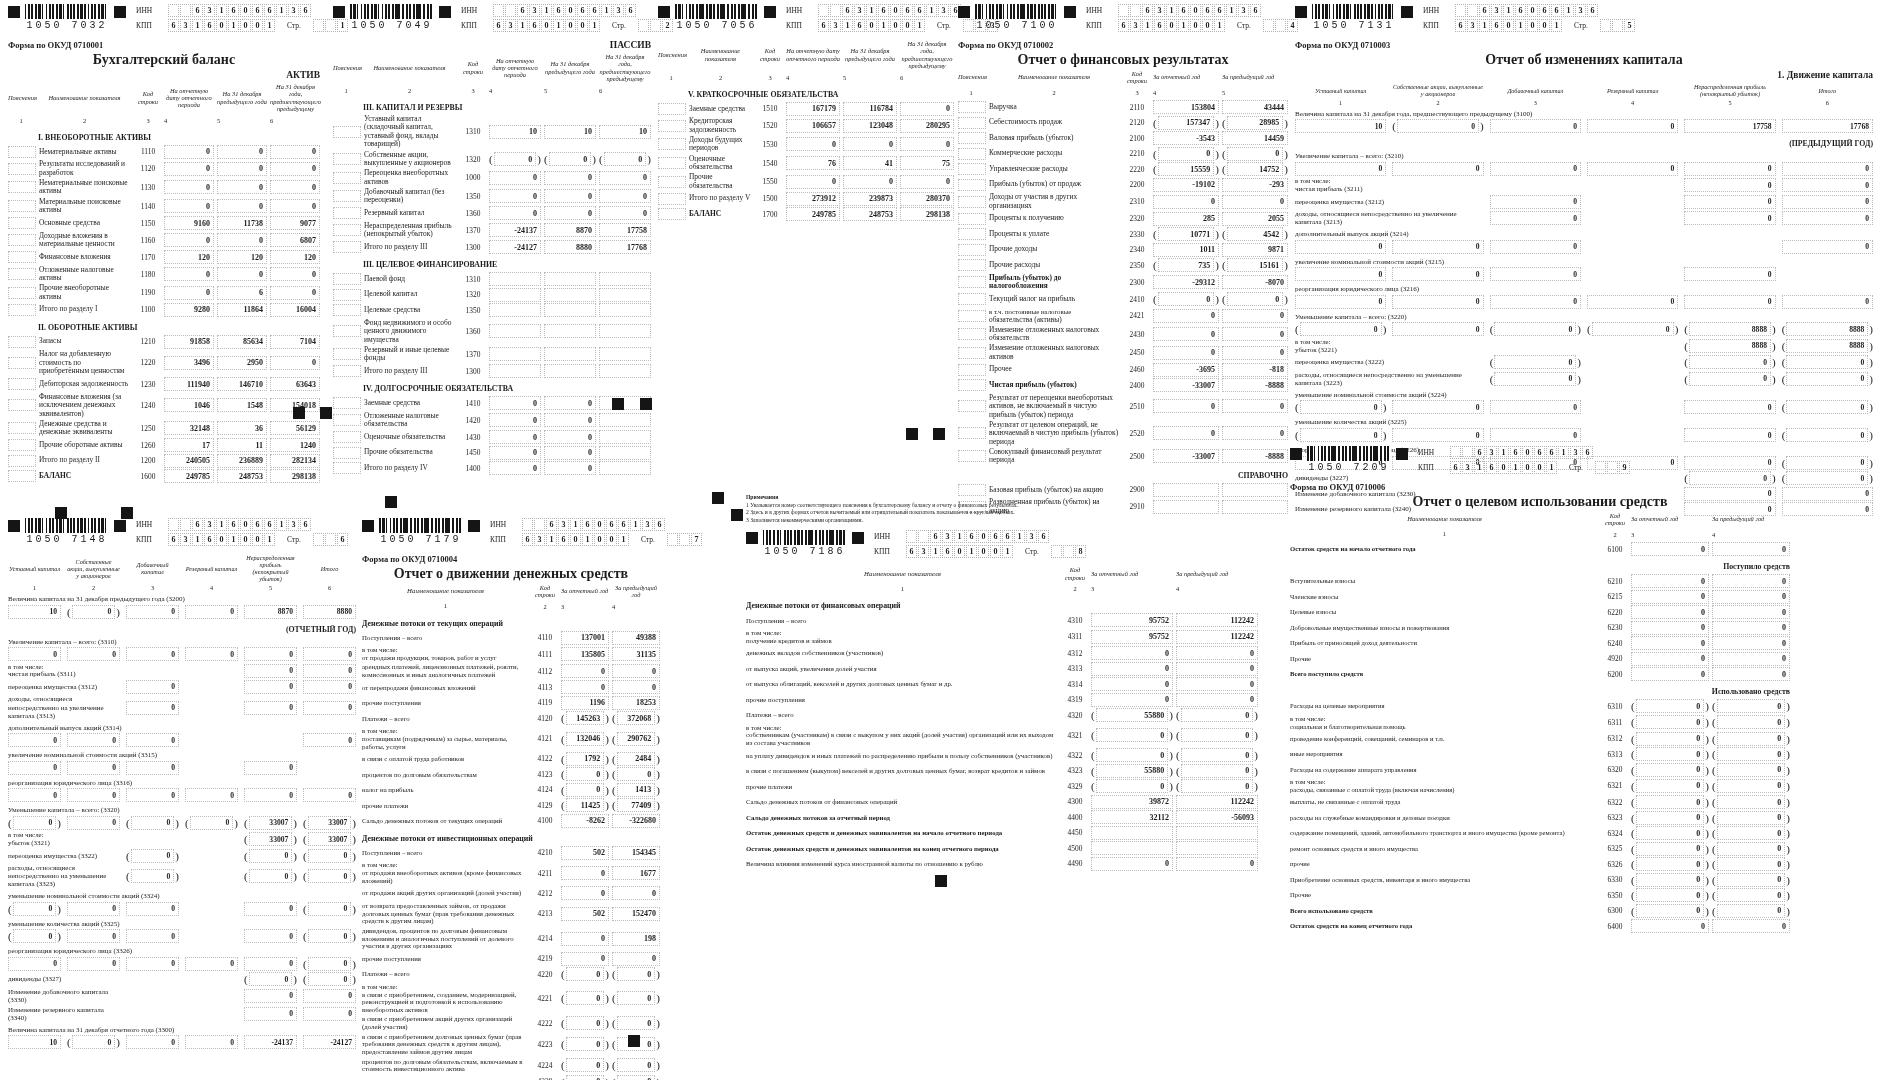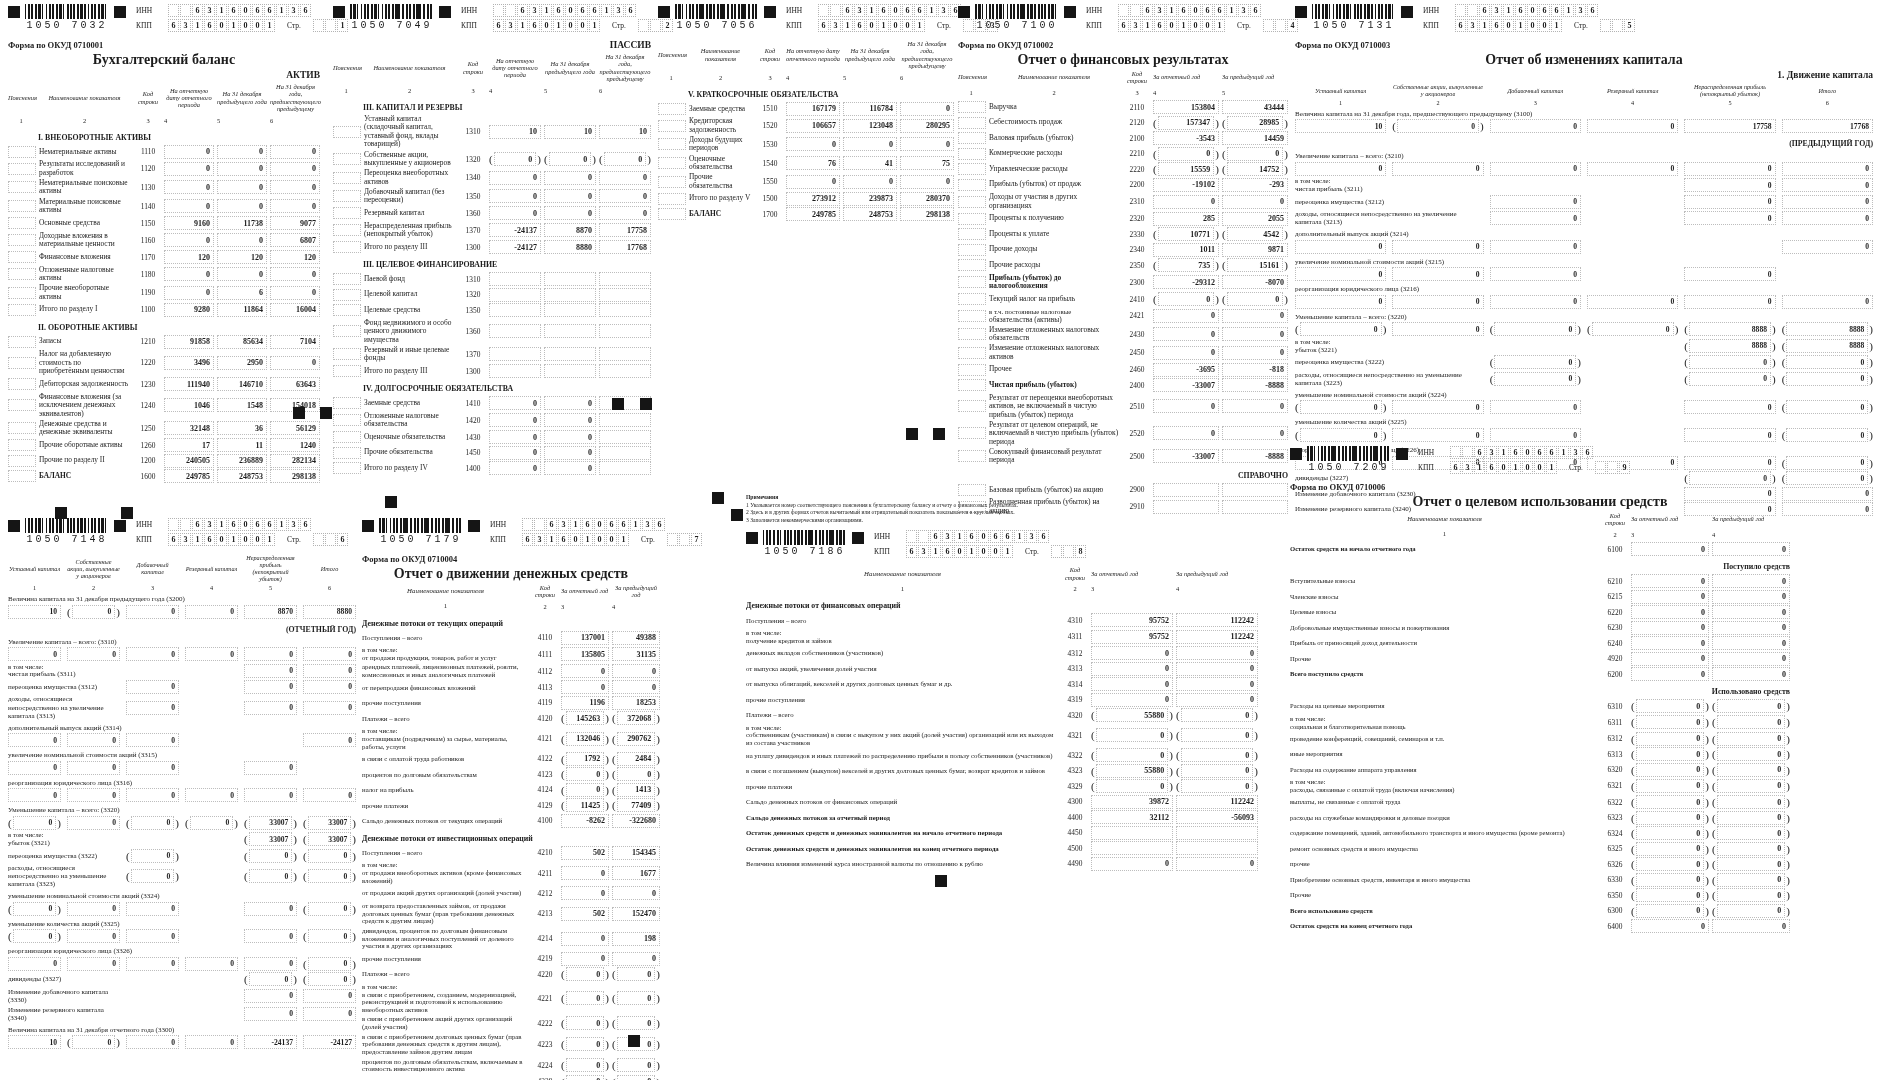--- a/index.html
+++ b/index.html
@@ -368,21 +368,21 @@
         </div>
         <div class="vslot">
           <div class="vbox">11</div>
         </div>
         <div class="vslot">
           <div class="vbox">1240</div>
         </div>
       </div>
       <div class="frow">
         <div class="expl ebox"></div>
-        <div class="lbl"><span>Прочие по разделу II</span></div>
+        <div class="lbl"><span>Итого по разделу II</span></div>
         <div class="code">1200</div>
         <div class="vslot">
           <div class="vbox">240505</div>
         </div>
         <div class="vslot">
           <div class="vbox">236889</div>
         </div>
         <div class="vslot">
           <div class="vbox">282134</div>
         </div>
@@ -504,21 +504,21 @@
         </div>
         <div class="vslot">
           <span class="par">(</span>
           <div class="vbox">0</div>
           <span class="par">)</span>
         </div>
       </div>
       <div class="frow">
         <div class="expl ebox"></div>
         <div class="lbl"><span>Переоценка внеоборотных активов</span></div>
-        <div class="code">1340</div>
+        <div class="code">1000</div>
         <div class="vslot">
           <div class="vbox">0</div>
         </div>
         <div class="vslot">
           <div class="vbox">0</div>
         </div>
         <div class="vslot">
           <div class="vbox">0</div>
         </div>
       </div>

